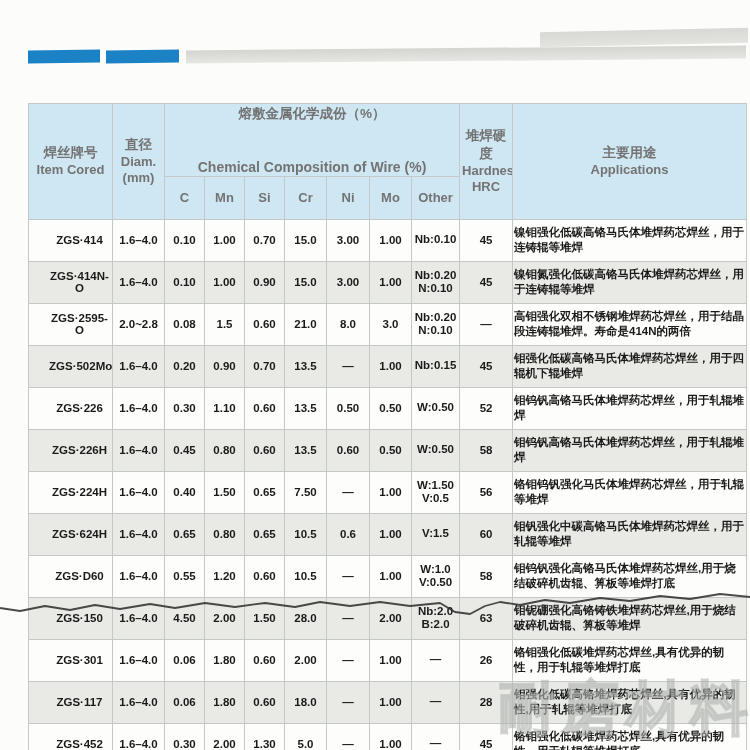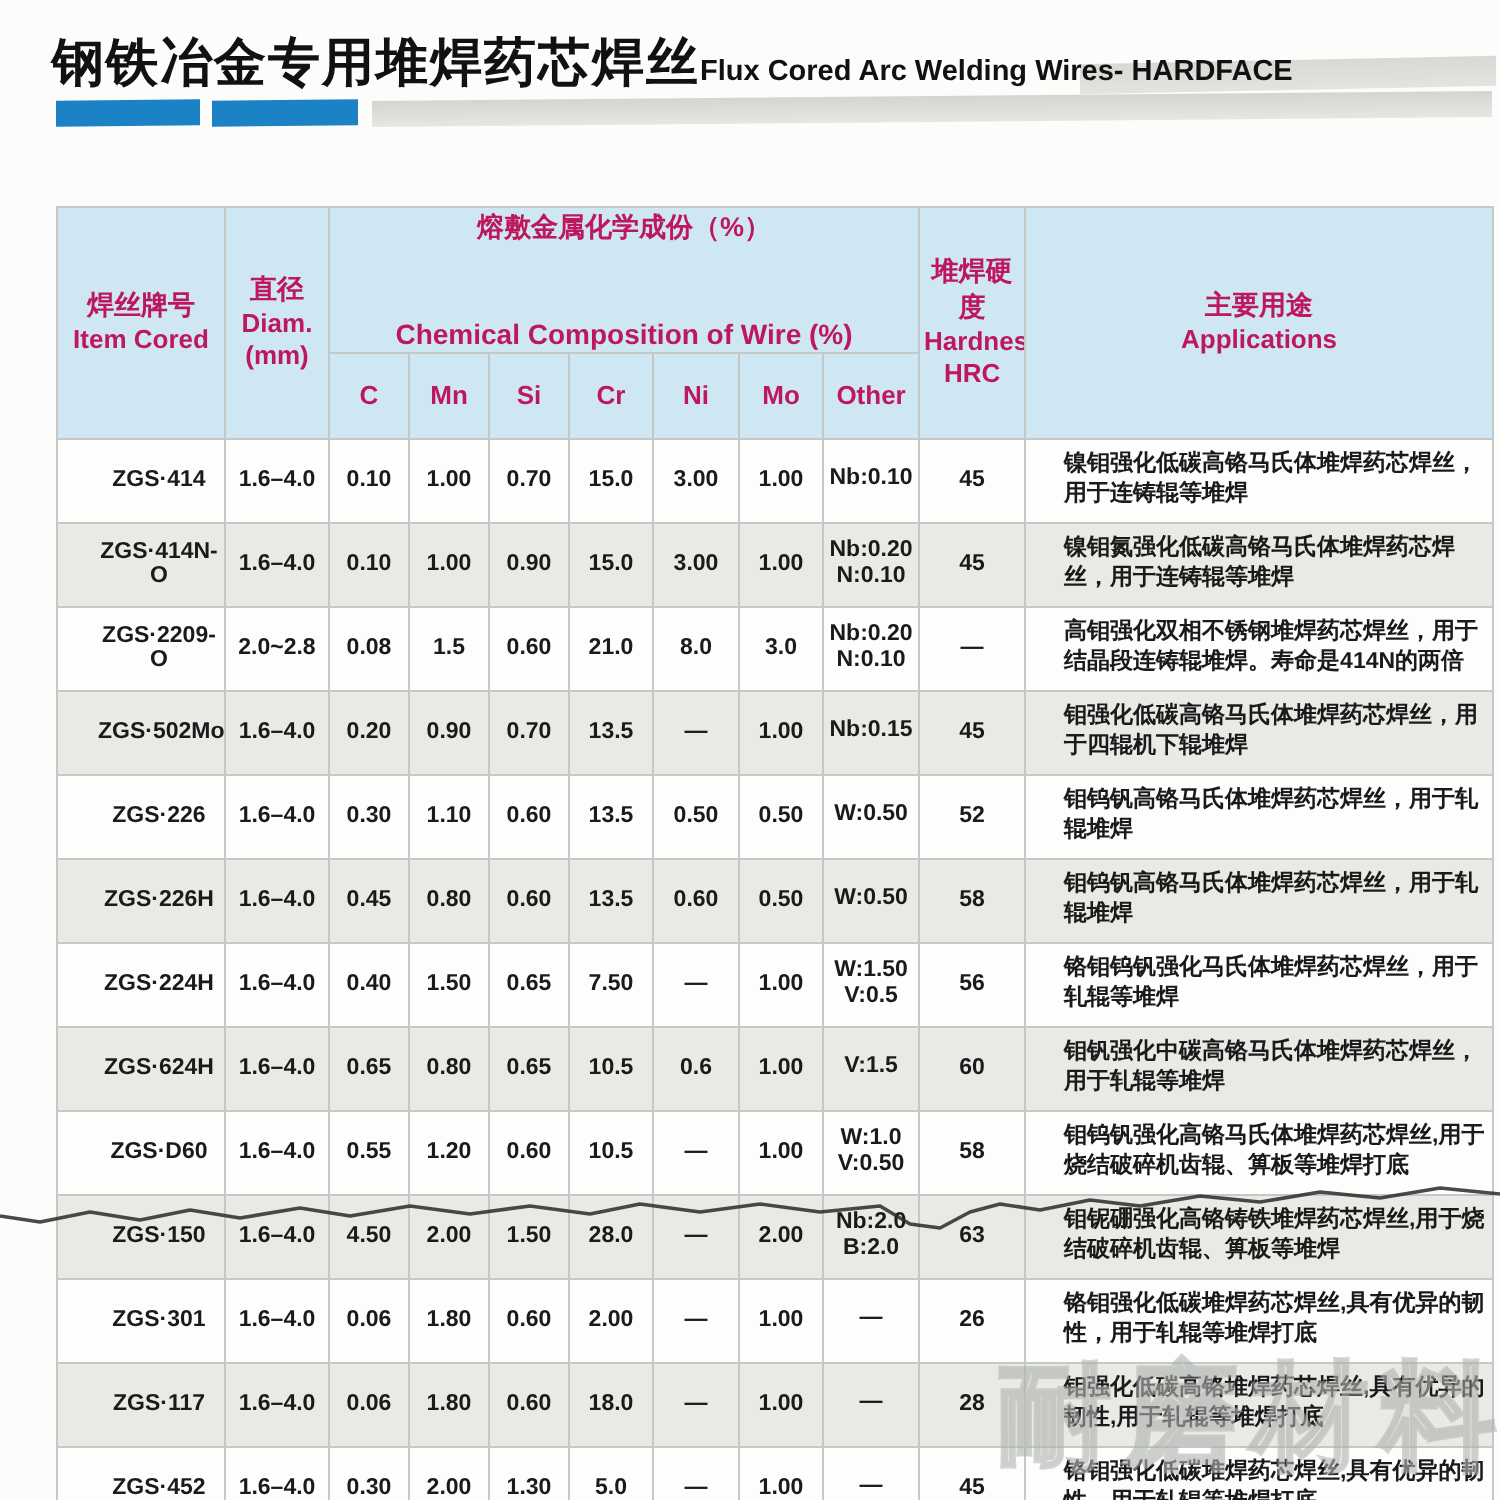--- a/index.html
+++ b/index.html
@@ -25,55 +25,52 @@
   table.spec{
     position:absolute;left:28px;top:103px;width:718px;
     border-collapse:collapse;table-layout:fixed;z-index:2;
   }
   .spec th,.spec td{
     border:1px solid #c3c9c6;
     padding:1px 2px;
     text-align:center;vertical-align:middle;
     overflow:hidden;
   }
-  .spec thead th{background:#cfe7f2;color:#be185d;}
+  .spec thead th{background:#cfe7f2;color:#737373;}
   .hdr-zh{font-size:13.5px;font-weight:bold;line-height:1.3;}
   .hdr-en{font-size:13px;font-weight:bold;line-height:1.25;}
   .hdr-comp-en{font-size:14px;font-weight:bold;margin-top:36px;}
   .hdr-elem{font-size:13px;font-weight:bold;}
   .spec tbody td{height:39px;font-size:11.5px;font-weight:600;color:#1a1a1a;}
   .spec tbody tr:nth-child(even) td{background:#e9e9e5;}
   .spec tbody tr:nth-child(odd) td{background:#fdfdfb;}
   td.c-item{font-size:12px;font-weight:bold;padding-left:20px;}
   td.c-other{white-space:pre-line;font-size:10.5px;line-height:1.15;}
   td.c-app{
     text-align:left;font-size:11.5px;font-weight:bold;line-height:1.32;
-    padding-left:19px;padding-right:2px;color:#141414;
+    padding-left:1px;padding-right:2px;color:#141414;
   }
   
   .tear{position:absolute;left:0;top:588px;width:750px;height:32px;z-index:4;pointer-events:none;}
   
   .watermark{
     position:absolute;right:-4px;bottom:2px;z-index:5;pointer-events:none;
     font-size:58px;font-weight:bold;letter-spacing:6px;
     color:rgba(190,190,186,0.18);
     -webkit-text-stroke:1.8px rgba(175,178,174,0.55);
     white-space:nowrap;
   }
 </style>
 </head>
 <body>
 
 <div class="page">
 
   <div class="title-shadow"></div>
 
-  <div class="titlebar">
-    <span class="title-zh">钢铁冶金专用堆焊药芯焊丝</span><span class="title-en">Flux Cored Arc Welding Wires- HARDFACE</span>
-  </div>
 
   <div class="bar bar-blue1"></div>
   <div class="bar bar-blue2"></div>
   <div class="bar bar-gray"></div>
 
   <table class="spec">
     <colgroup>
       <col style="width:84px">
         <col style="width:52px">
       <col style="width:40px">
@@ -143,21 +140,21 @@
       <td>0.90</td>
       <td>15.0</td>
       <td>3.00</td>
       <td>1.00</td>
       <td class="c-other">Nb:0.20
 N:0.10</td>
       <td>45</td>
       <td class="c-app">镍钼氮强化低碳高铬马氏体堆焊药芯焊丝，用于连铸辊等堆焊</td>
     </tr>
         <tr>
-      <td class="c-item">ZGS·2209-O</td>
+      <td class="c-item">ZGS·2595-O</td>
       <td>2.0~2.8</td>
       <td>0.08</td>
       <td>1.5</td>
       <td>0.60</td>
       <td>21.0</td>
       <td>8.0</td>
       <td>3.0</td>
       <td class="c-other">Nb:0.20
 N:0.10</td>
       <td>—</td>

